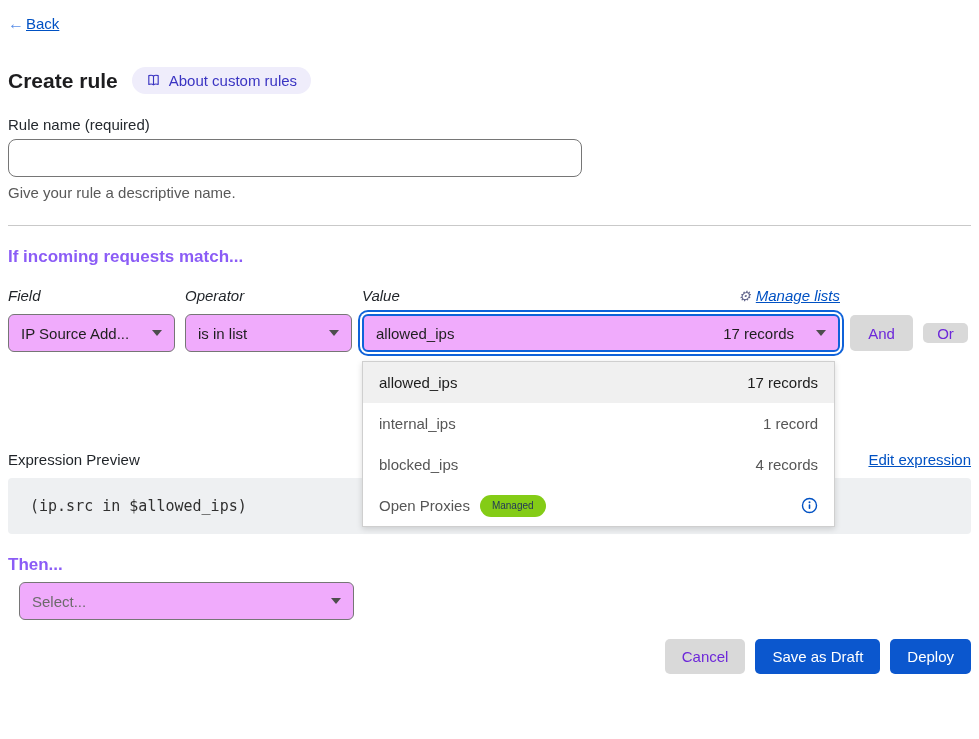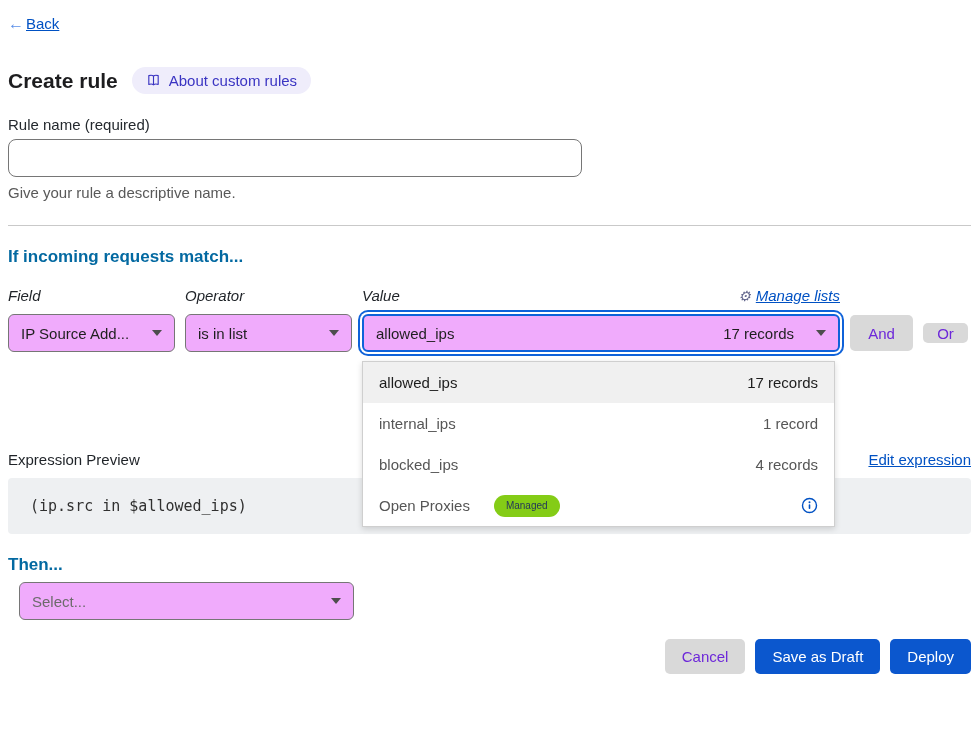--- a/index.html
+++ b/index.html
@@ -18,21 +18,21 @@
   .about-badge { display: inline-flex; align-items: center; gap: 8px; background: #efedfb; color: #3a34c2; border-radius: 14px; padding: 5px 14px; font-size: 15px; cursor: pointer; }
   .book-icon { display: inline-flex; color: #3a34c2; }
 
   
   .field-label { margin-top: 20px; line-height: 20px; color: #24292e; }
   .rule-name-input { display: block; margin-top: 4px; width: 574px; height: 38px; border: 1px solid #767676; border-radius: 8px; padding: 0 10px; font-size: 15px; font-family: "Liberation Sans", sans-serif; outline: none; background: #fff; }
   .helper { margin-top: 6px; color: #595959; line-height: 20px; }
 
   .divider { border: none; border-top: 1px solid #c9c9c9; margin-top: 22px; }
 
-  h2 { font-size: 17px; font-weight: 700; color: #0369a1; margin-top: 20px; line-height: 22px; }
+  h2 { font-size: 17px; font-weight: 700; color: #8b5cf6; margin-top: 20px; line-height: 22px; }
 
   
   .cond-grid { display: grid; grid-template-columns: 167px 167px 478px 63px 45px; column-gap: 10px; align-items: center; }
   .labels-row { margin-top: 18px; line-height: 20px; font-style: italic; }
   .value-label-cell { display: flex; justify-content: space-between; align-items: center; }
   .manage-lists { display: inline-flex; align-items: center; gap: 5px; color: #0051c3; cursor: pointer; }
   .manage-lists .link-text { text-decoration: underline; }
   .gear-glyph { color: #666a8f; font-size: 14px; line-height: 14px; }
   .controls-row { margin-top: 8px; }
 
@@ -45,21 +45,21 @@
 
   .btn { border: none; border-radius: 5px; font-family: "Liberation Sans", sans-serif; font-size: 15px; cursor: pointer; }
   .btn-gray { background: #d9d9d9; color: #6d28d9; }
   .btn-and { width: 63px; height: 36px; }
   .btn-or { width: 45px; height: 20px; }
 
   
   .menu { position: absolute; top: calc(100% + 9px); left: 0; width: 473px; background: #fff; border: 1px solid #cfcfcf; box-shadow: 0 2px 6px rgba(0,0,0,0.15); z-index: 10; }
   .menu-item { height: 41px; display: flex; align-items: center; justify-content: space-between; padding: 0 16px; cursor: pointer; color: #565656; }
   .menu-item.selected { background: #f0f0f0; color: #1d1d1d; }
-  .mi-left { display: flex; align-items: center; gap: 24px; }
+  .mi-left { display: flex; align-items: center; gap: 10px; }
   .managed-badge { background: #84cc16; color: #253858; border-radius: 12px; padding: 3px 12px; font-size: 10px; line-height: 16px; }
   .info-icon { display: inline-flex; cursor: pointer; }
 
   
   .expr-row { display: flex; justify-content: space-between; align-items: flex-end; margin-top: 98px; line-height: 20px; }
   .edit-expression { color: #0051c3; text-decoration: underline; cursor: pointer; }
   .code-block { margin-top: 8px; background: #eef0f2; border-radius: 4px; height: 56px; display: flex; align-items: center; padding: 0 22px; }
   .code-block code { font-family: "DejaVu Sans Mono", "Liberation Mono", monospace; font-size: 15px; color: #303030; }
 
   

